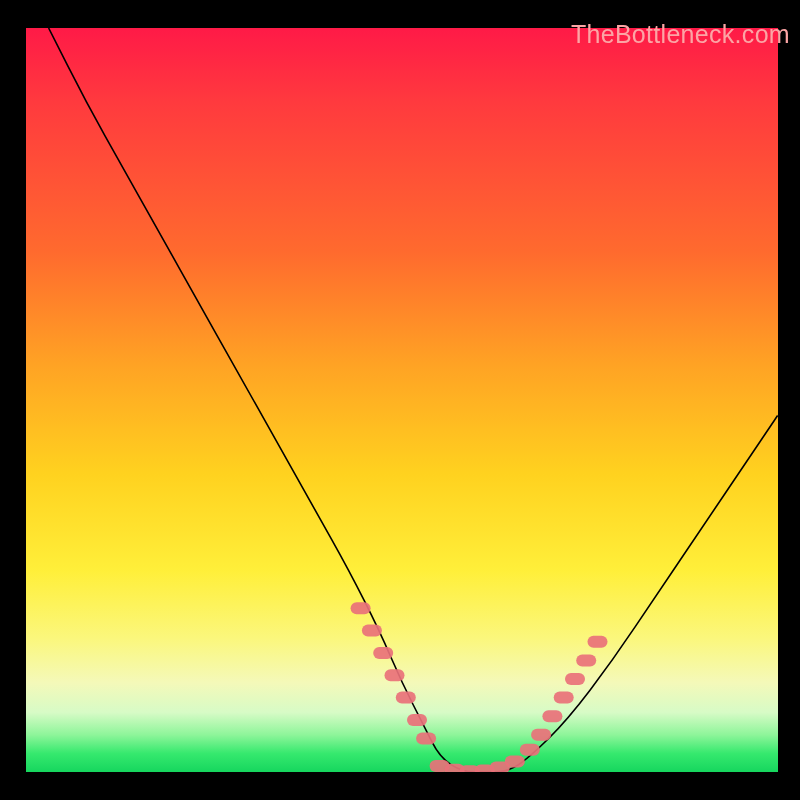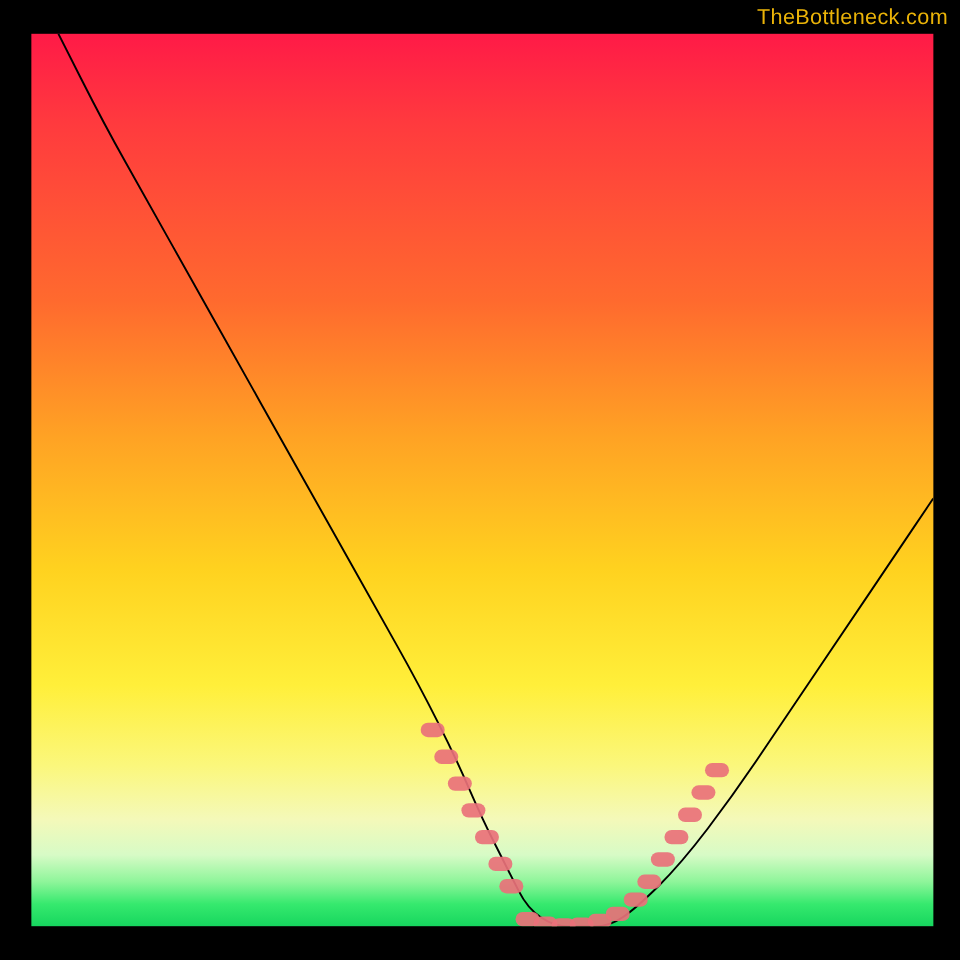--- a/index.html
+++ b/index.html
@@ -12,24 +12,24 @@
     font-family: Arial, Helvetica, sans-serif;
   }
   .frame {
     position: relative;
     width: 800px;
     height: 800px;
     background: #000;
   }
   .watermark {
     position: absolute;
-    top: 4px;
+    top: 20px;
     right: 10px;
-    color: #eab308;
-    font-size: 18px;
+    color: #fca5a5;
+    font-size: 25px;
     font-weight: 500;
     letter-spacing: 0.3px;
     z-index: 20;
     user-select: none;
   }
   .plot-area {
     
     position: absolute;
     left: 26px;
     top: 28px;

